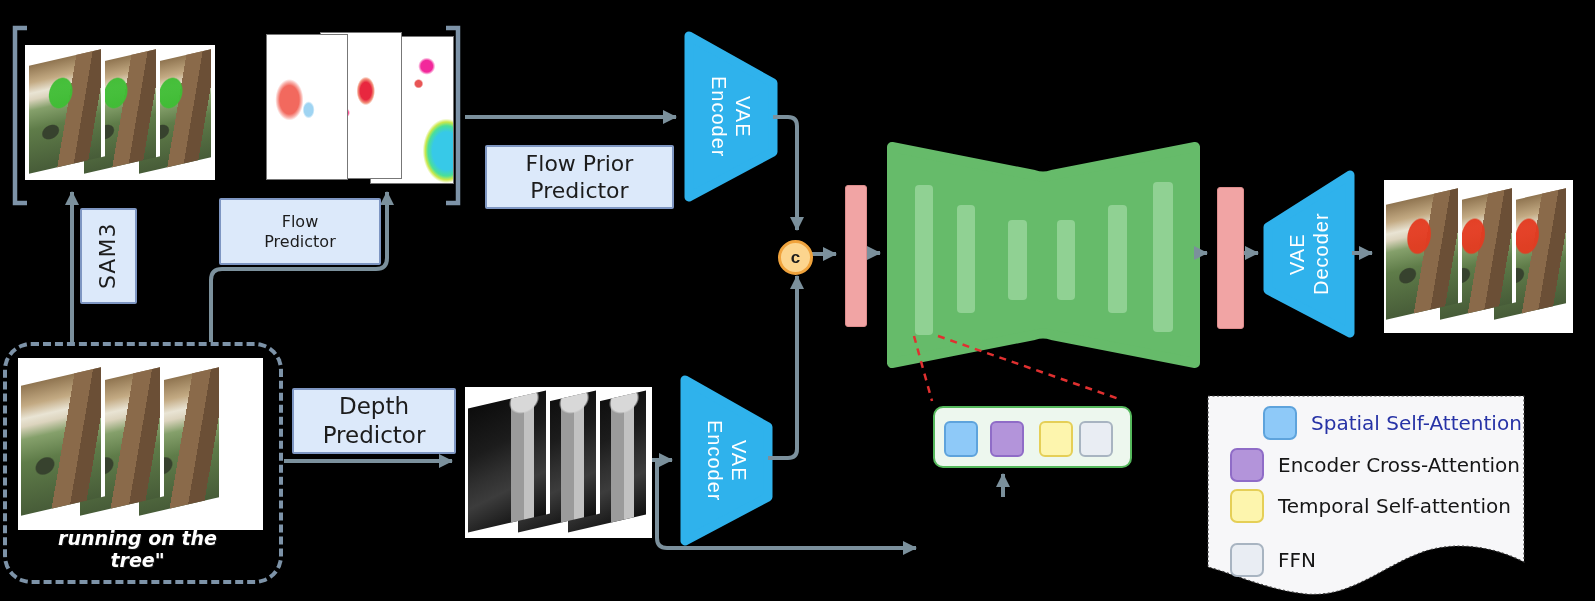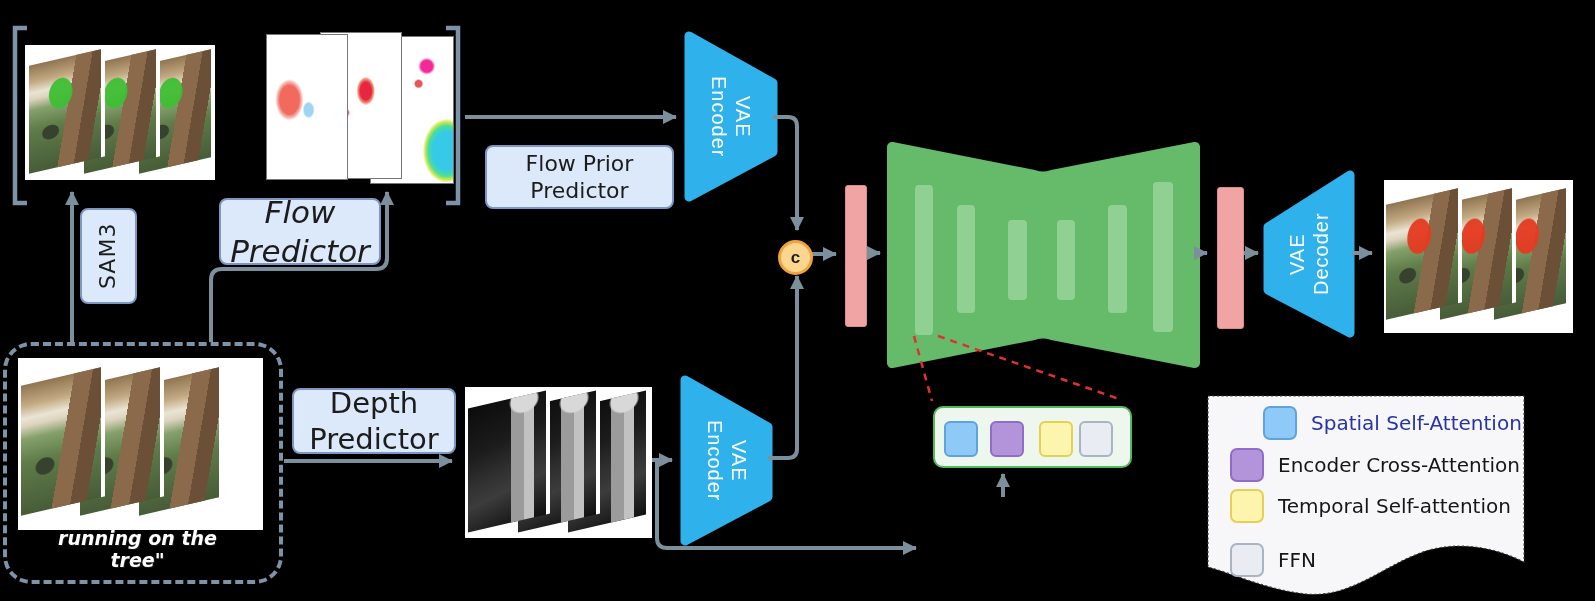--- a/index.html
+++ b/index.html
@@ -5,21 +5,21 @@
   html,body{margin:0;padding:0;background:#000;}
   #canvas{position:relative;width:1595px;height:601px;background:#000;overflow:hidden;
           font-family:"DejaVu Sans",sans-serif;}
   .abs{position:absolute;}
   svg{position:absolute;left:0;top:0;}
   .wire{fill:none;stroke:#7b909c;stroke-width:4;}
   .bracket{fill:none;stroke:#7d93a8;stroke-width:4.5;}
   .reddash{fill:none;stroke:#e03030;stroke-width:2.5;stroke-dasharray:7 6;}
   .label-box{background:#dce9fa;border:2px solid #7e96c2;color:#1c1c1c;
              display:flex;align-items:center;justify-content:center;text-align:center;
-             white-space:pre-line;font-weight:500;border-radius:8px;line-height:1.25;}
+             white-space:pre-line;font-weight:500;border-radius:2px;line-height:1.25;}
   .vtext{display:flex;align-items:center;justify-content:center;color:#fff;
          writing-mode:vertical-rl;white-space:pre-line;text-align:center;
          font-family:"Liberation Sans",sans-serif;letter-spacing:1px;line-height:1.2;}
   .flip{transform:rotate(180deg);}
   .frames-box{background:#fff;overflow:hidden;}
   .frame{position:absolute;transform:skewY(-13deg);border-right:4px solid #fff;}
   .scene-video{background:
       linear-gradient(100deg, rgba(0,0,0,0) 0 52%, #8a6a4a 52% 70%, #6b4f36 70% 86%, rgba(0,0,0,0) 86%),
       radial-gradient(ellipse 18% 10% at 30% 66%, #37422e 0 60%, rgba(0,0,0,0) 70%),
       linear-gradient(180deg,#8f7450 0%,#c3aa83 16%,#e9e4d4 26%,#dcd4be 32%,#85a06b 42%,#5f7c49 60%,#475c38 100%);}
@@ -123,27 +123,27 @@
   </div>
 
   <div class="abs" style="left:260px;top:30px;width:194px;height:156px;">
     <div class="flow-panel flow3" style="left:110px;top:6px;width:82px;height:146px;"></div>
     <div class="flow-panel flow2" style="left:60px;top:2px;width:80px;height:145px;"></div>
     <div class="flow-panel flow1" style="left:6px;top:4px;width:80px;height:144px;"></div>
   </div>
 
   <div class="abs label-box vtext flip" style="left:80px;top:208px;width:53px;height:92px;color:#1c1c1c;font-size:22px;font-family:'DejaVu Sans',sans-serif;">SAM3</div>
 
-  <div class="abs label-box" style="left:219px;top:198px;width:158px;height:63px;font-size:31px;font-style:italic;">Flow
+  <div class="abs label-box" style="left:219px;top:198px;width:158px;height:63px;font-size:16px;">Flow
 Predictor</div>
 
   <div class="abs label-box" style="left:485px;top:145px;width:185px;height:60px;font-size:22px;">Flow Prior
 Predictor</div>
 
-  <div class="abs label-box" style="left:292px;top:388px;width:160px;height:62px;font-size:29px;">Depth
+  <div class="abs label-box" style="left:292px;top:388px;width:160px;height:62px;font-size:23px;">Depth
 Predictor</div>
 
   <div class="abs dashed-input" style="left:3px;top:342px;width:272px;height:234px;"></div>
   <div class="abs frames-box" style="left:18px;top:358px;width:245px;height:172px;">
     <div class="frame scene-video" style="left:121px;top:18px;width:80px;height:130px;"></div>
     <div class="frame scene-video" style="left:62px;top:18px;width:80px;height:130px;"></div>
     <div class="frame scene-video" style="left:3px;top:18px;width:80px;height:130px;"></div>
   </div>
   <div class="abs caption" style="left:30px;top:527px;width:215px;">running on the tree"</div>
 

